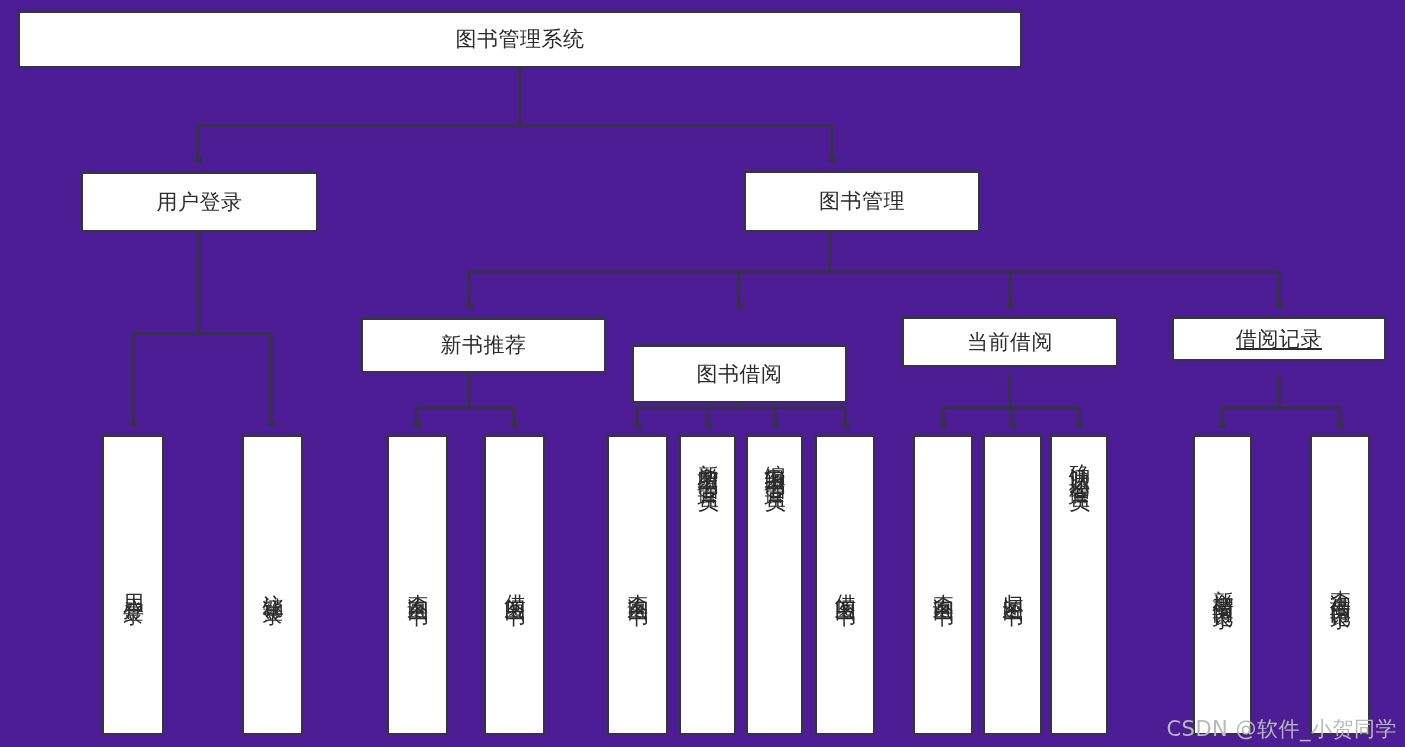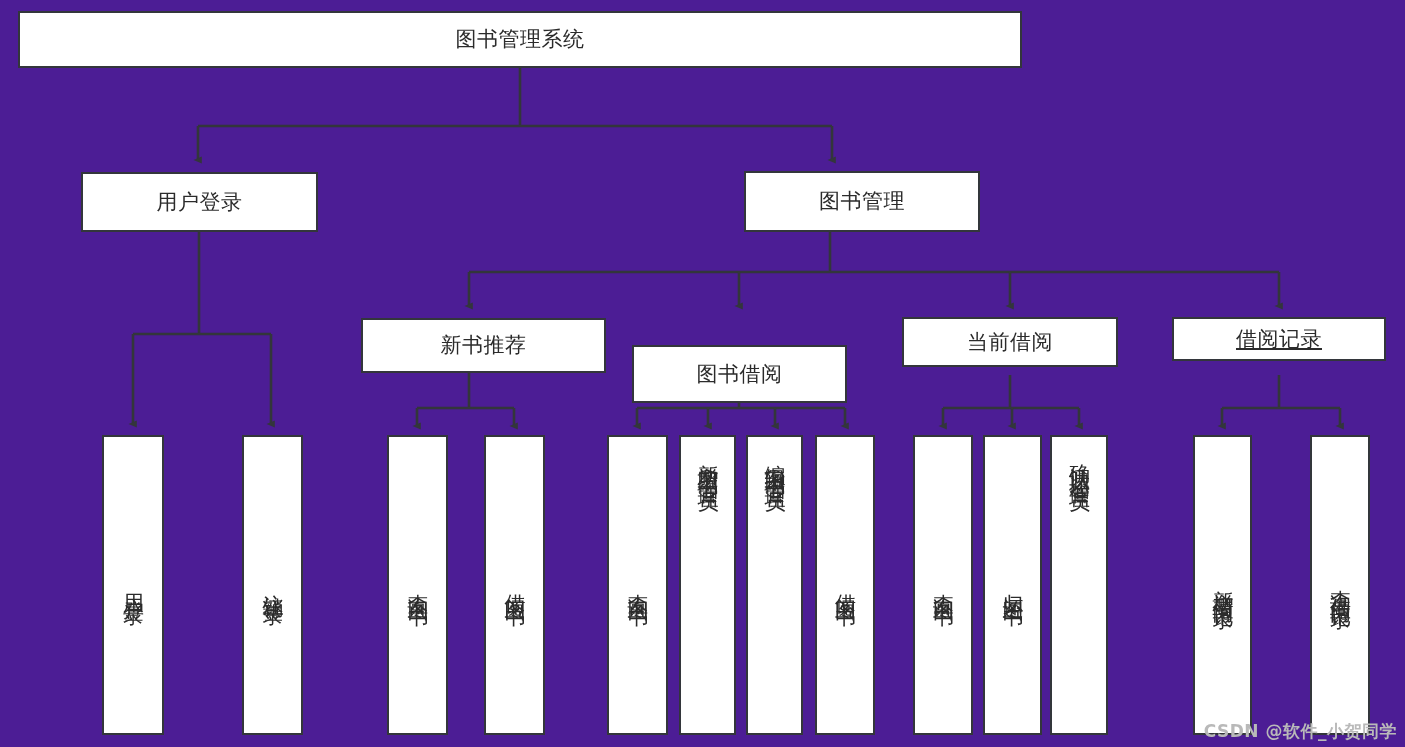--- a/index.html
+++ b/index.html
@@ -57,26 +57,25 @@
     padding-top: 10px;
   }
   .node.leaf.center-v {
     align-items: center;
     padding-top: 0;
   }
   #watermark {
     position: absolute;
     right: 8px;
     bottom: 4px;
-    font-size: 17px;
+    font-size: 21px;
     color: #b9b9b9;
     letter-spacing: 0.5px;
     z-index: 5;
     white-space: nowrap;
-    font-weight: bold;
   }
 </style>
 </head>
 <body>
 
 <div id="canvas">
 
   <svg id="edges" viewBox="0 0 1405 747" xmlns="http://www.w3.org/2000/svg">
     <defs>
       <marker id="arrow" markerWidth="9" markerHeight="9" refX="4" refY="4.2" orient="auto" markerUnits="userSpaceOnUse">

